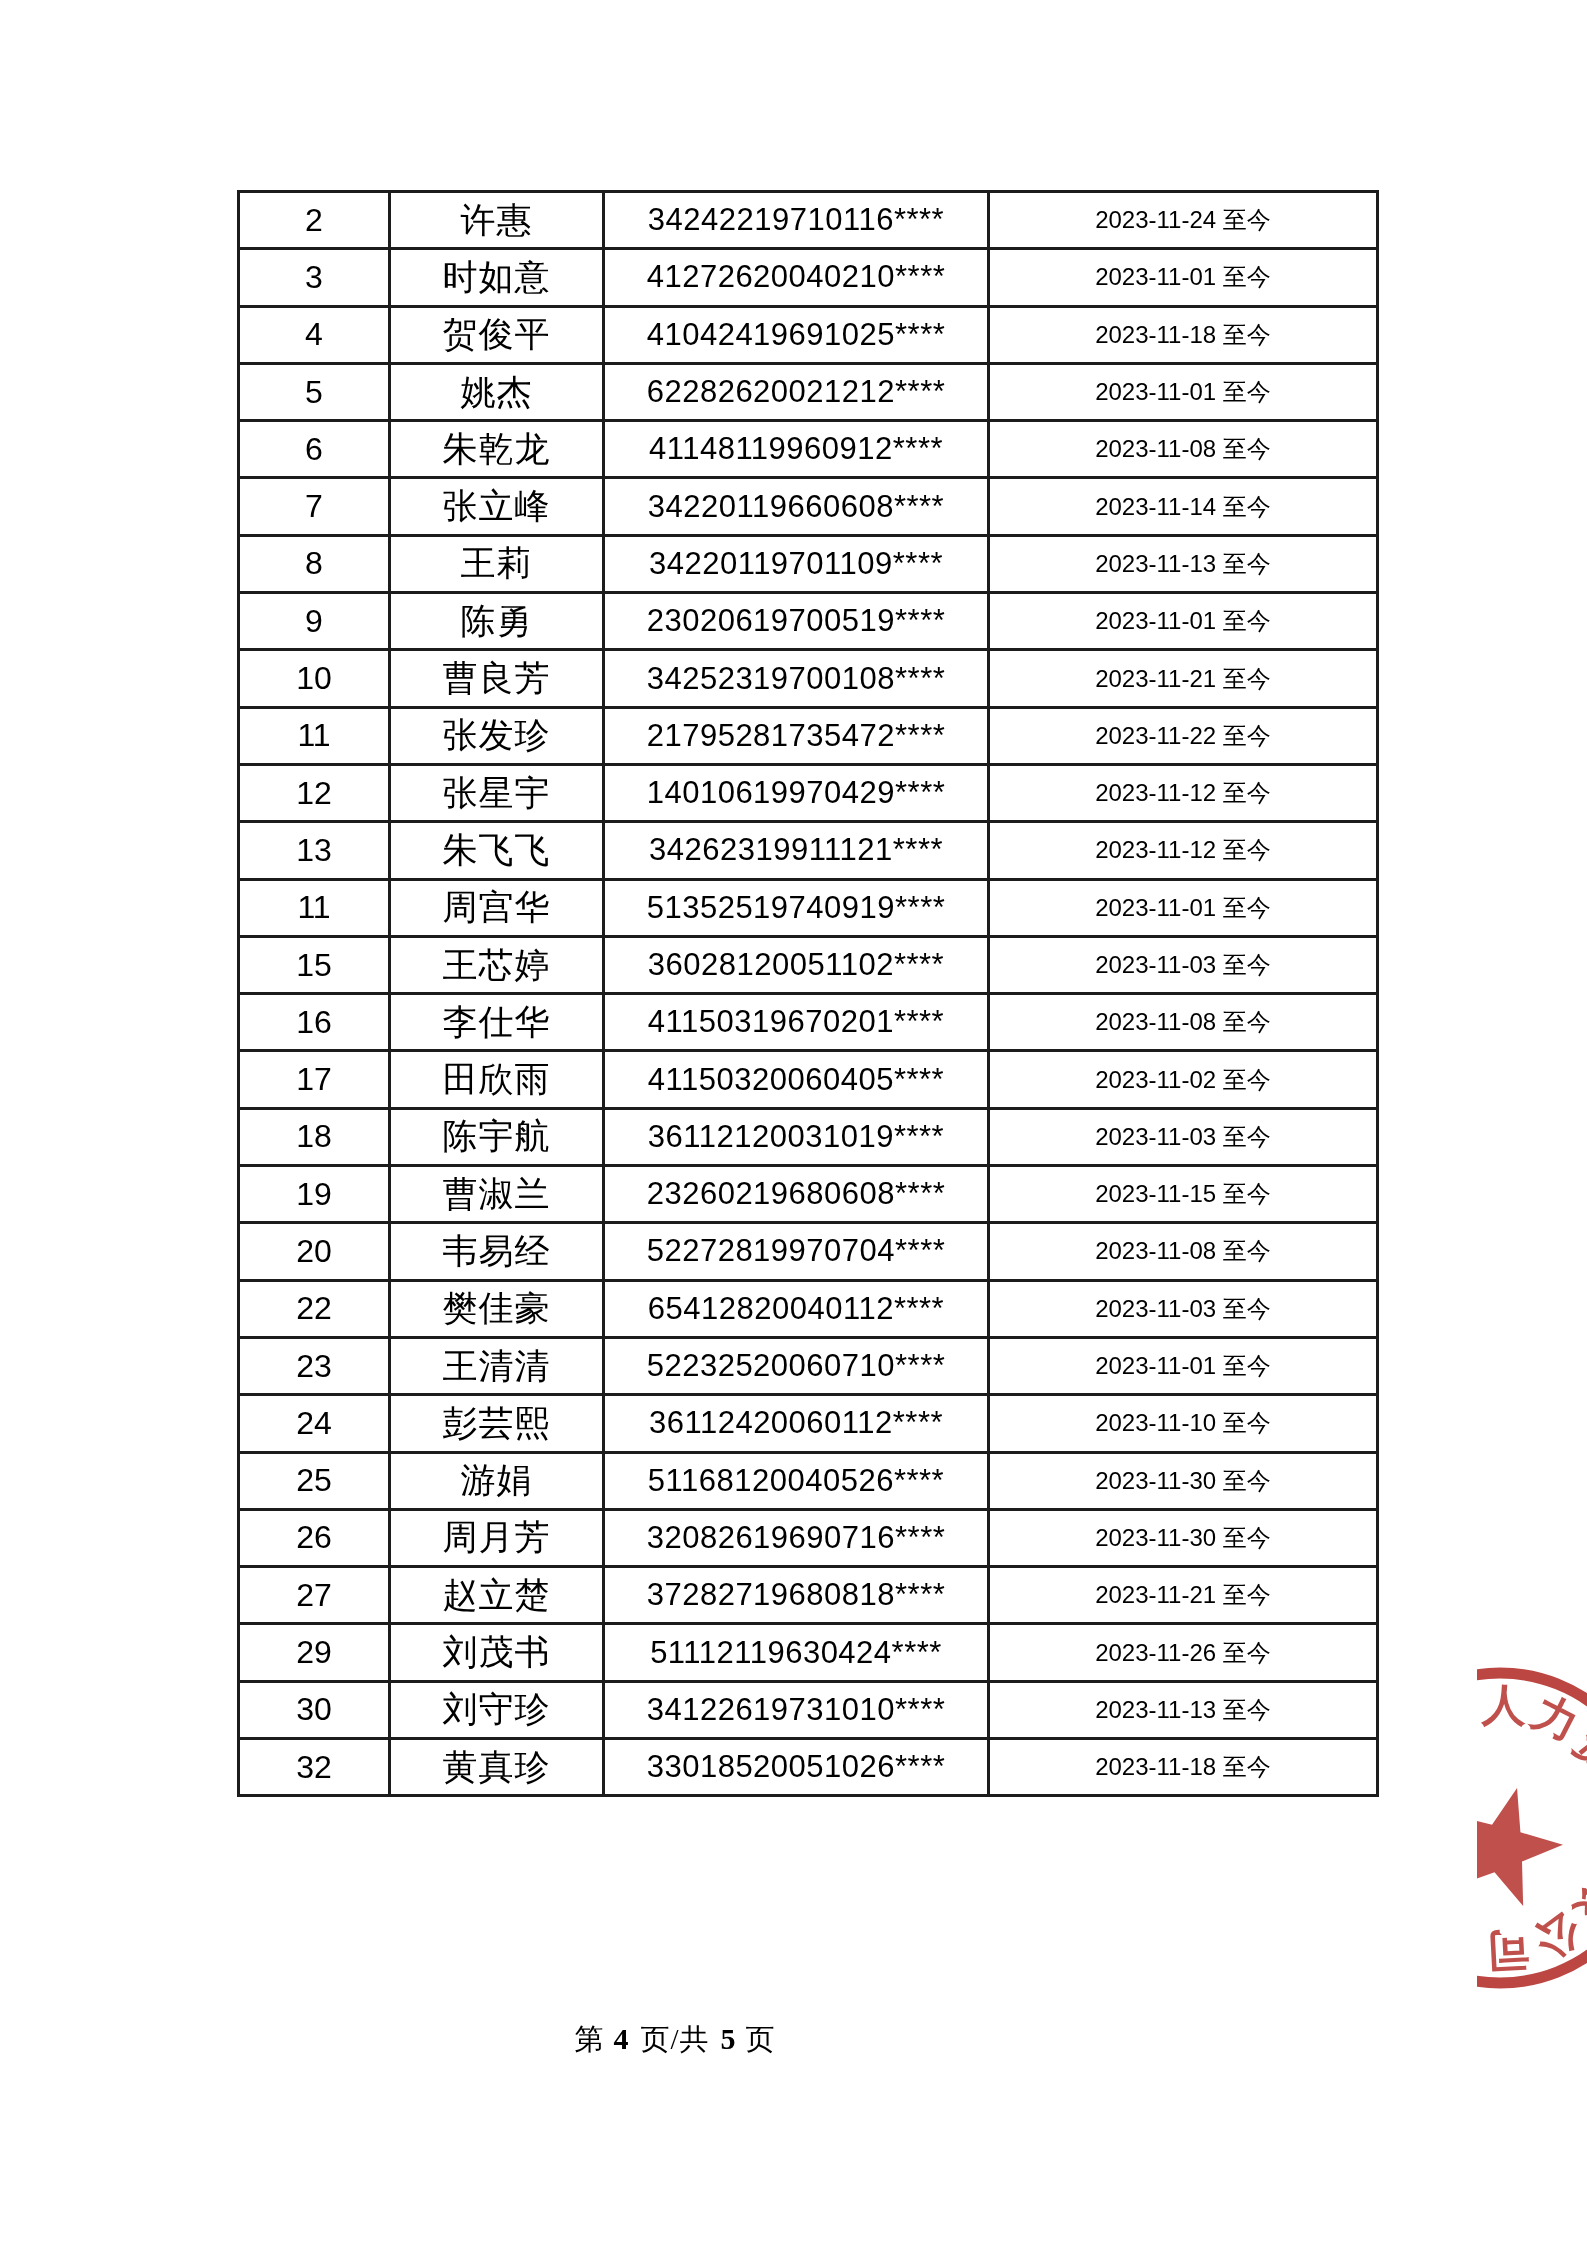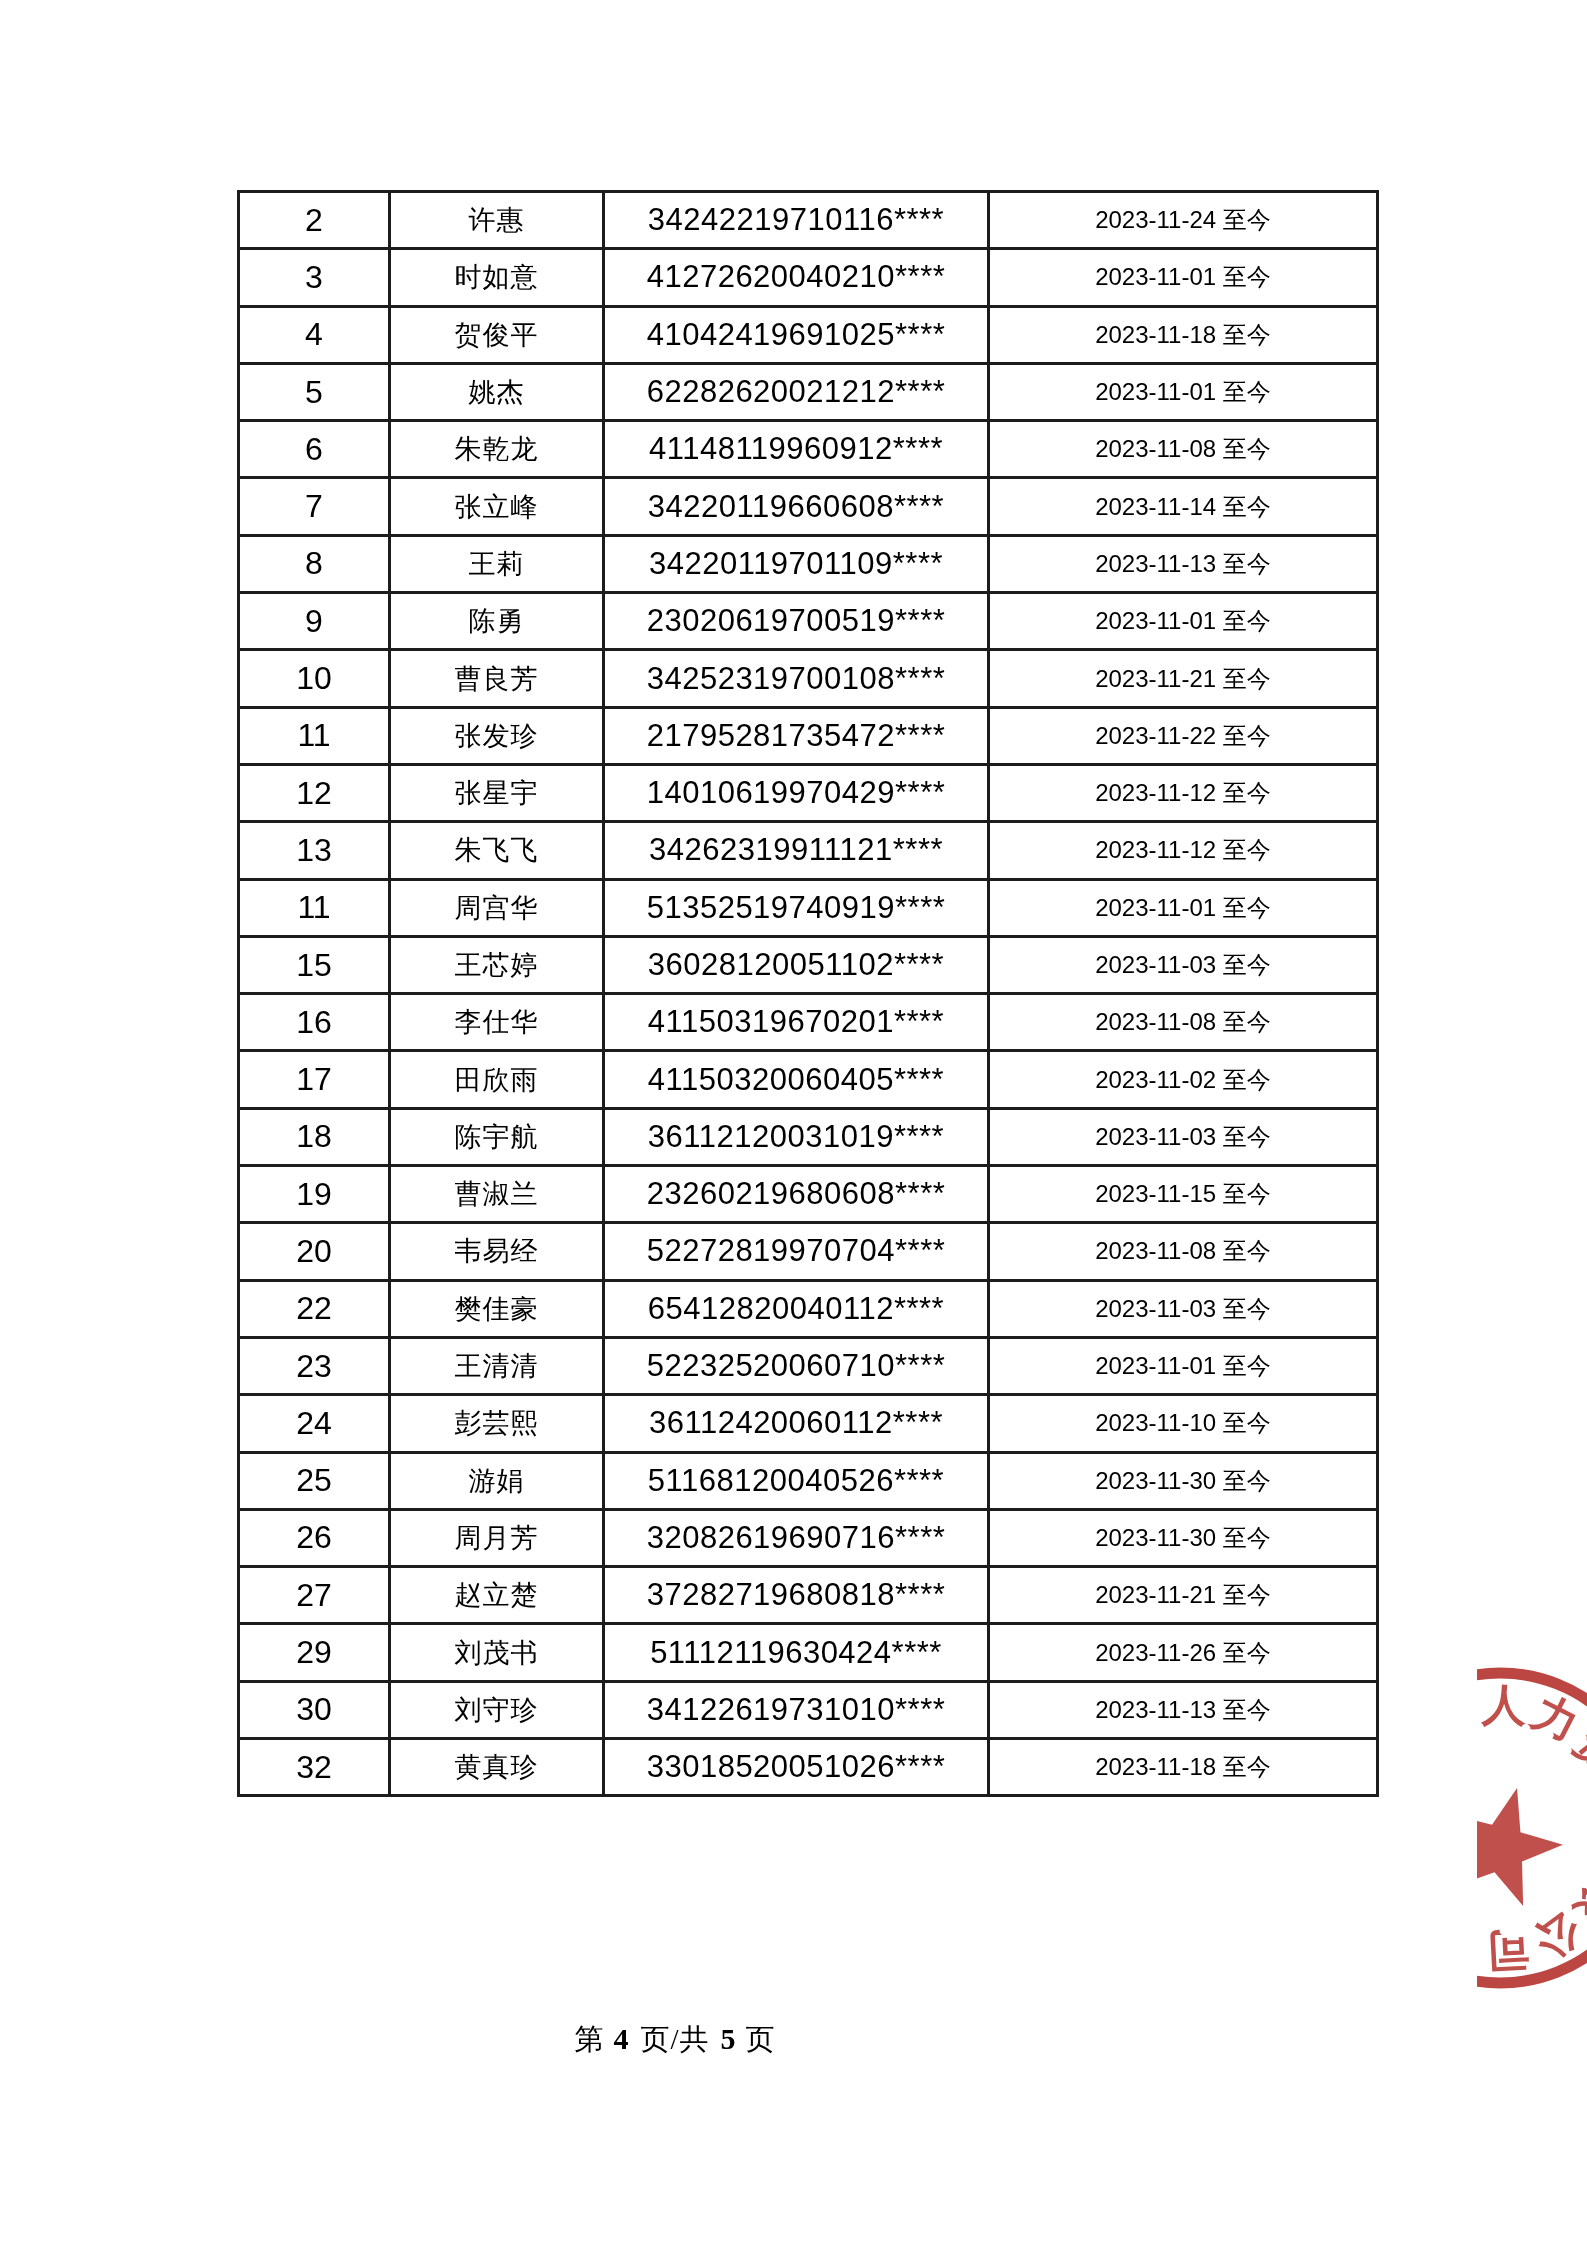--- a/index.html
+++ b/index.html
@@ -25,21 +25,21 @@
   table.records td{
     border:3px solid #1c1c1c;
     text-align:center;
     vertical-align:middle;
     padding:0;
     overflow:hidden;
     white-space:nowrap;
   }
   table.records tr{height:57.3px;}
   td.c-index{width:148px;font-size:32px;font-family:"Liberation Sans",sans-serif;}
-  td.c-name{width:211px;font-size:27px;font-family:"Liberation Serif","DejaVu Serif",serif;letter-spacing:1px;}
+  td.c-name{width:211px;font-size:35px;font-family:"Liberation Serif","DejaVu Serif",serif;letter-spacing:1px;}
   td.c-id{width:382px;font-size:31px;font-family:"Liberation Sans",sans-serif;letter-spacing:.5px;}
   td.c-period{width:386px;font-size:24px;font-family:"Liberation Sans","DejaVu Sans",serif;}
   .footer{
     position:absolute;
     left:0;top:2020px;width:1350px;
     text-align:center;
     font-size:29px;
     font-family:"Liberation Serif","DejaVu Serif",serif;
     letter-spacing:1px;
   }

